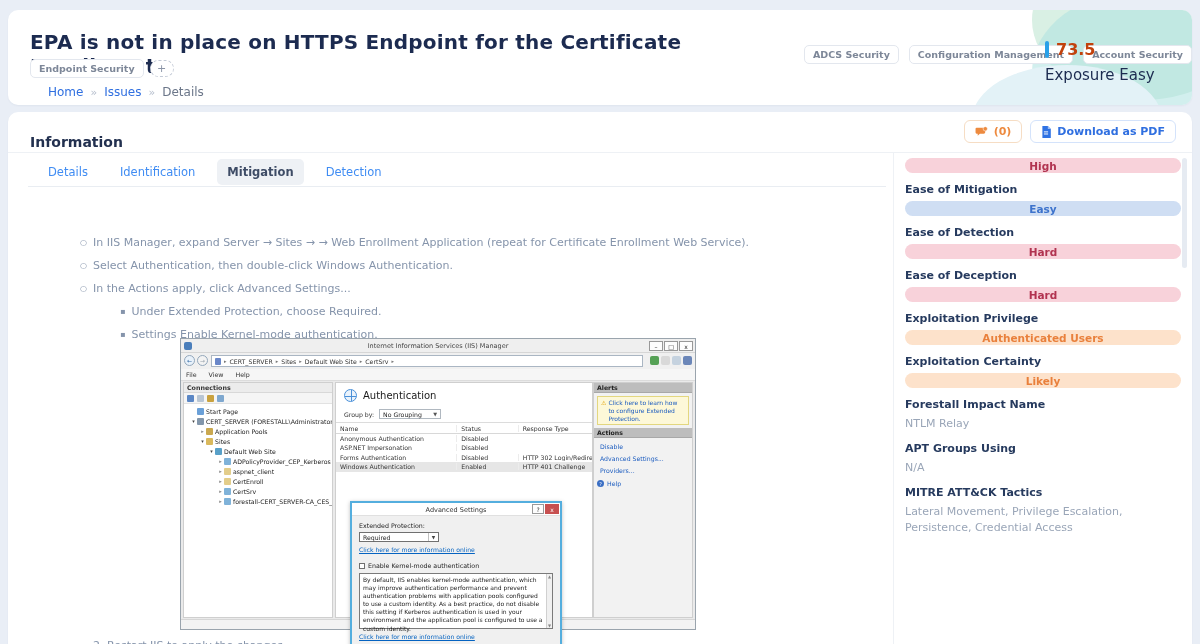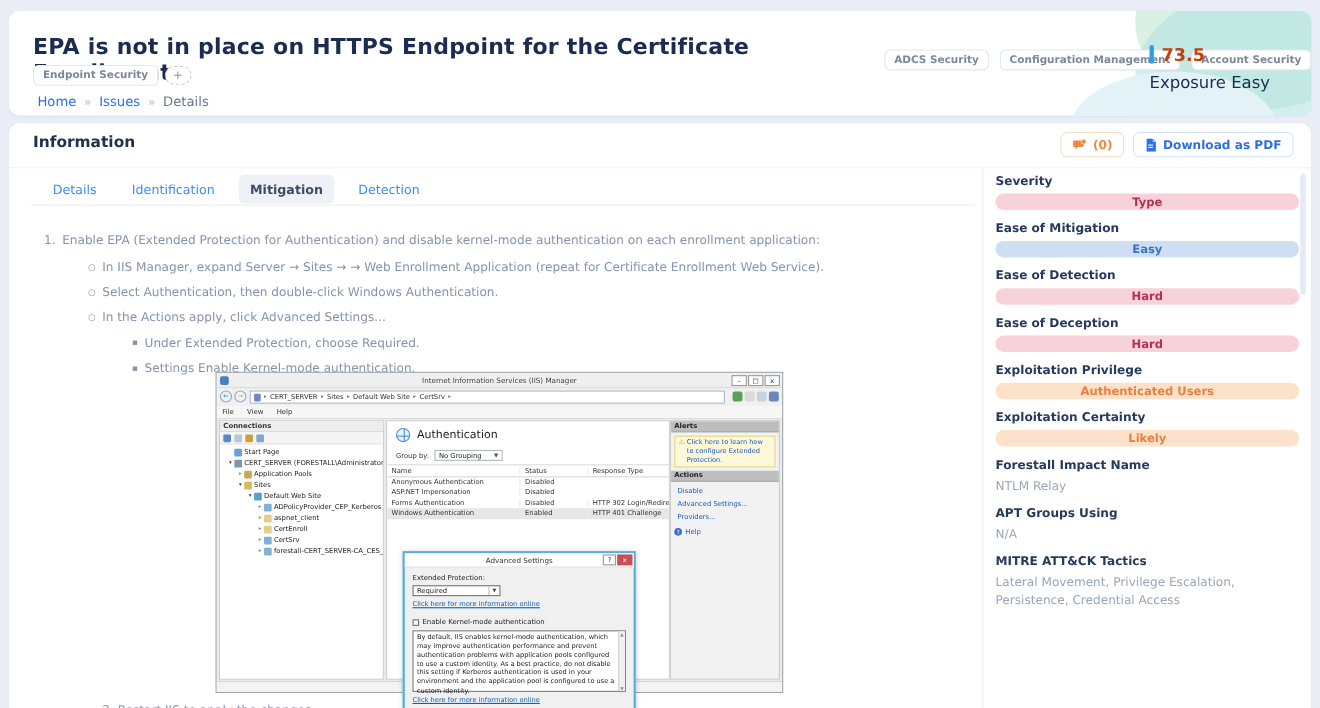--- a/index.html
+++ b/index.html
@@ -13,34 +13,34 @@
   .decor1 { position:absolute; right:-60px; top:-70px; width:220px; height:160px; background:#d9f0e4; border-radius:50%; }
   .decor2 { position:absolute; right:-100px; top:-20px; width:260px; height:190px; background:rgba(173,226,224,.55); border-radius:48% 52% 60% 40%; }
   .decor3 { position:absolute; right:30px; bottom:-70px; width:190px; height:110px; background:#e3f2f7; border-radius:50% 50% 0 0; }
   .title-row { position:absolute; left:22px; top:20px; display:flex; align-items:center; gap:10px; }
   .page-title { font-size:20px; font-weight:600; color:#1c2b50; letter-spacing:.2px; }
   .tag { display:inline-block; background:#fff; border:1px solid #e3e7ee; border-radius:5px;
     color:#7d8798; font-size:9.5px; font-weight:600; padding:3px 8px; white-space:nowrap; }
   .tags-row2 { position:absolute; left:22px; top:49px; display:flex; align-items:center; gap:6px; }
   .add-tag { display:inline-flex; align-items:center; justify-content:center; width:24px; height:17px;
     border:1px dashed #c3cad6; border-radius:9px; color:#8a94a6; font-size:11px; cursor:pointer; background:#fff; }
-  .breadcrumb { position:absolute; left:26px; top:75px; font-size:12px; display:flex; gap:7px; align-items:flex-end; }
+  .breadcrumb { position:absolute; left:40px; top:75px; font-size:12px; display:flex; gap:7px; align-items:flex-end; }
   .bc-link { color:#2f6fe0; font-weight:500; text-decoration:none; cursor:pointer; }
   .bc-sep { color:#b6bfcd; font-size:11px; }
   .bc-current { color:#6b7689; }
   .exposure { position:absolute; left:1037px; top:30px; }
   .exposure-top { display:flex; align-items:center; gap:7px; }
   .exposure-bar { width:4px; height:17px; background:#29a0e8; border-radius:2px; }
   .exposure-value { font-size:16px; font-weight:700; color:#c2410c; }
   .exposure-label { margin-top:7px; font-size:15px; font-weight:500; color:#1c2b50; }
 
   
   .main-card { position:absolute; left:8px; top:112px; width:1184px; height:532px;
     background:#fff; border-radius:10px 10px 0 0; box-shadow:0 1px 2px rgba(30,50,90,.05); }
-  .info-title { position:absolute; left:22px; top:10px; font-size:14px; font-weight:600; color:#22304f; }
+  .info-title { position:absolute; left:22px; top:22px; font-size:14px; font-weight:600; color:#22304f; }
   .header-actions { position:absolute; right:16px; top:8px; display:flex; gap:8px; }
   .btn { display:inline-flex; align-items:center; gap:6px; height:23px; padding:0 10px;
     background:#fff; border-radius:6px; font-size:11px; font-weight:600; cursor:pointer; }
   .btn-comments { border:1px solid #f6ddc4; color:#ed8a3f; }
   .btn-pdf { border:1px solid #d4e3fb; color:#2f6fe0; }
   .hdr-divider { position:absolute; left:0; top:40px; width:1184px; height:1px; background:#eef1f5; }
   .v-divider { position:absolute; left:885px; top:41px; width:1px; height:491px; background:#eef1f5; }
   .scroll-thumb { position:absolute; left:1174px; top:46px; width:5px; height:110px; background:#e6ebf2; border-radius:3px; }
 
   .tabs { position:absolute; left:30px; top:47px; display:flex; gap:12px; align-items:center; }
@@ -58,21 +58,21 @@
   .sidebar { position:absolute; left:897px; top:46px; width:276px; }
   .sb-label { font-size:11px; font-weight:600; color:#263a5e; margin-bottom:5px; }
   .pill { width:100%; height:15px; border-radius:8px; display:flex; align-items:center; justify-content:center;
     font-size:10.5px; font-weight:600; margin-bottom:10px; }
   .pill.red { background:#f8d2da; color:#b13350; }
   .pill.blue { background:#cfdef3; color:#3d73cc; }
   .pill.orange { background:#fde2cb; color:#e9803c; }
   .sb-value { font-size:11px; color:#9aa6b8; margin-bottom:10px; line-height:1.45; }
 
   
-  .iis { position:absolute; left:188px; top:226px; width:516px; height:292px; background:#f0f0f0;
+  .iis { position:absolute; left:172px; top:226px; width:516px; height:292px; background:#f0f0f0;
     border:1px solid #9aa4ad; font-size:6.5px; color:#333; }
   .iis-titlebar { position:absolute; left:0; top:0; right:0; height:14px; background:#efefef; border-bottom:1px solid #d6d6d6; }
   .iis-appicon { position:absolute; left:3px; top:3px; width:8px; height:8px; background:#4a7ebb; border-radius:2px; }
   .iis-title { position:absolute; left:0; right:0; top:3px; text-align:center; font-size:6.5px; color:#444; }
   .win-btns { position:absolute; right:2px; top:2px; display:flex; gap:1px; }
   .win-btn { width:14px; height:10px; border:1px solid #989898; background:#fdfdfd; font-size:6px;
     display:flex; align-items:center; justify-content:center; color:#222; }
   .iis-addr { position:absolute; left:0; top:14px; right:0; height:16px; background:#f0f0f0; }
   .nav-circle { position:absolute; top:2px; width:11px; height:11px; border-radius:50%; border:1px solid #93a7bb;
     display:flex; align-items:center; justify-content:center; font-size:6px; }
@@ -223,23 +223,20 @@
     <div class="hdr-divider"></div>
 
     <div class="tabs">
       <div class="tab">Details</div>
       <div class="tab">Identification</div>
       <div class="tab active">Mitigation</div>
       <div class="tab">Detection</div>
     </div>
     <div class="tab-underline"></div>
 
-    <div class="step-line" style="left:32px; top:100px;">
-      <span class="marker">1.</span><span>Enable EPA (Extended Protection for Authentication) and disable kernel-mode authentication on each enrollment application:</span>
-    </div>
     <div class="step-line" style="left:72px; top:147px;">
       <span class="marker m-circle">○</span><span>Select Authentication, then double-click Windows Authentication.</span>
     </div>
     <div class="step-line" style="left:72px; top:124px;">
       <span class="marker m-circle">○</span><span>In IIS Manager, expand Server → Sites → → Web Enrollment Application (repeat for Certificate Enrollment Web Service).</span>
     </div>
     <div class="step-line" style="left:72px; top:170px;">
       <span class="marker m-circle">○</span><span>In the Actions apply, click Advanced Settings...</span>
     </div>
     <div class="step-line" style="left:112px; top:193px;">
@@ -444,22 +441,21 @@
         </div>
       </div>
 
       <div class="iis-statusbar"></div>
     </div>
 
     <div class="v-divider"></div>
     <div class="scroll-thumb"></div>
 
     <div class="sidebar">
-      <div class="sb-label">Severity</div>
-      <div class="pill red">Type</div>
+      <div class="pill red">High</div>
 
       <div class="sb-label">Ease of Mitigation</div>
       <div class="pill blue">Easy</div>
 
       <div class="sb-label">Ease of Detection</div>
       <div class="pill red">Hard</div>
 
       <div class="sb-label">Ease of Deception</div>
       <div class="pill red">Hard</div>
 

